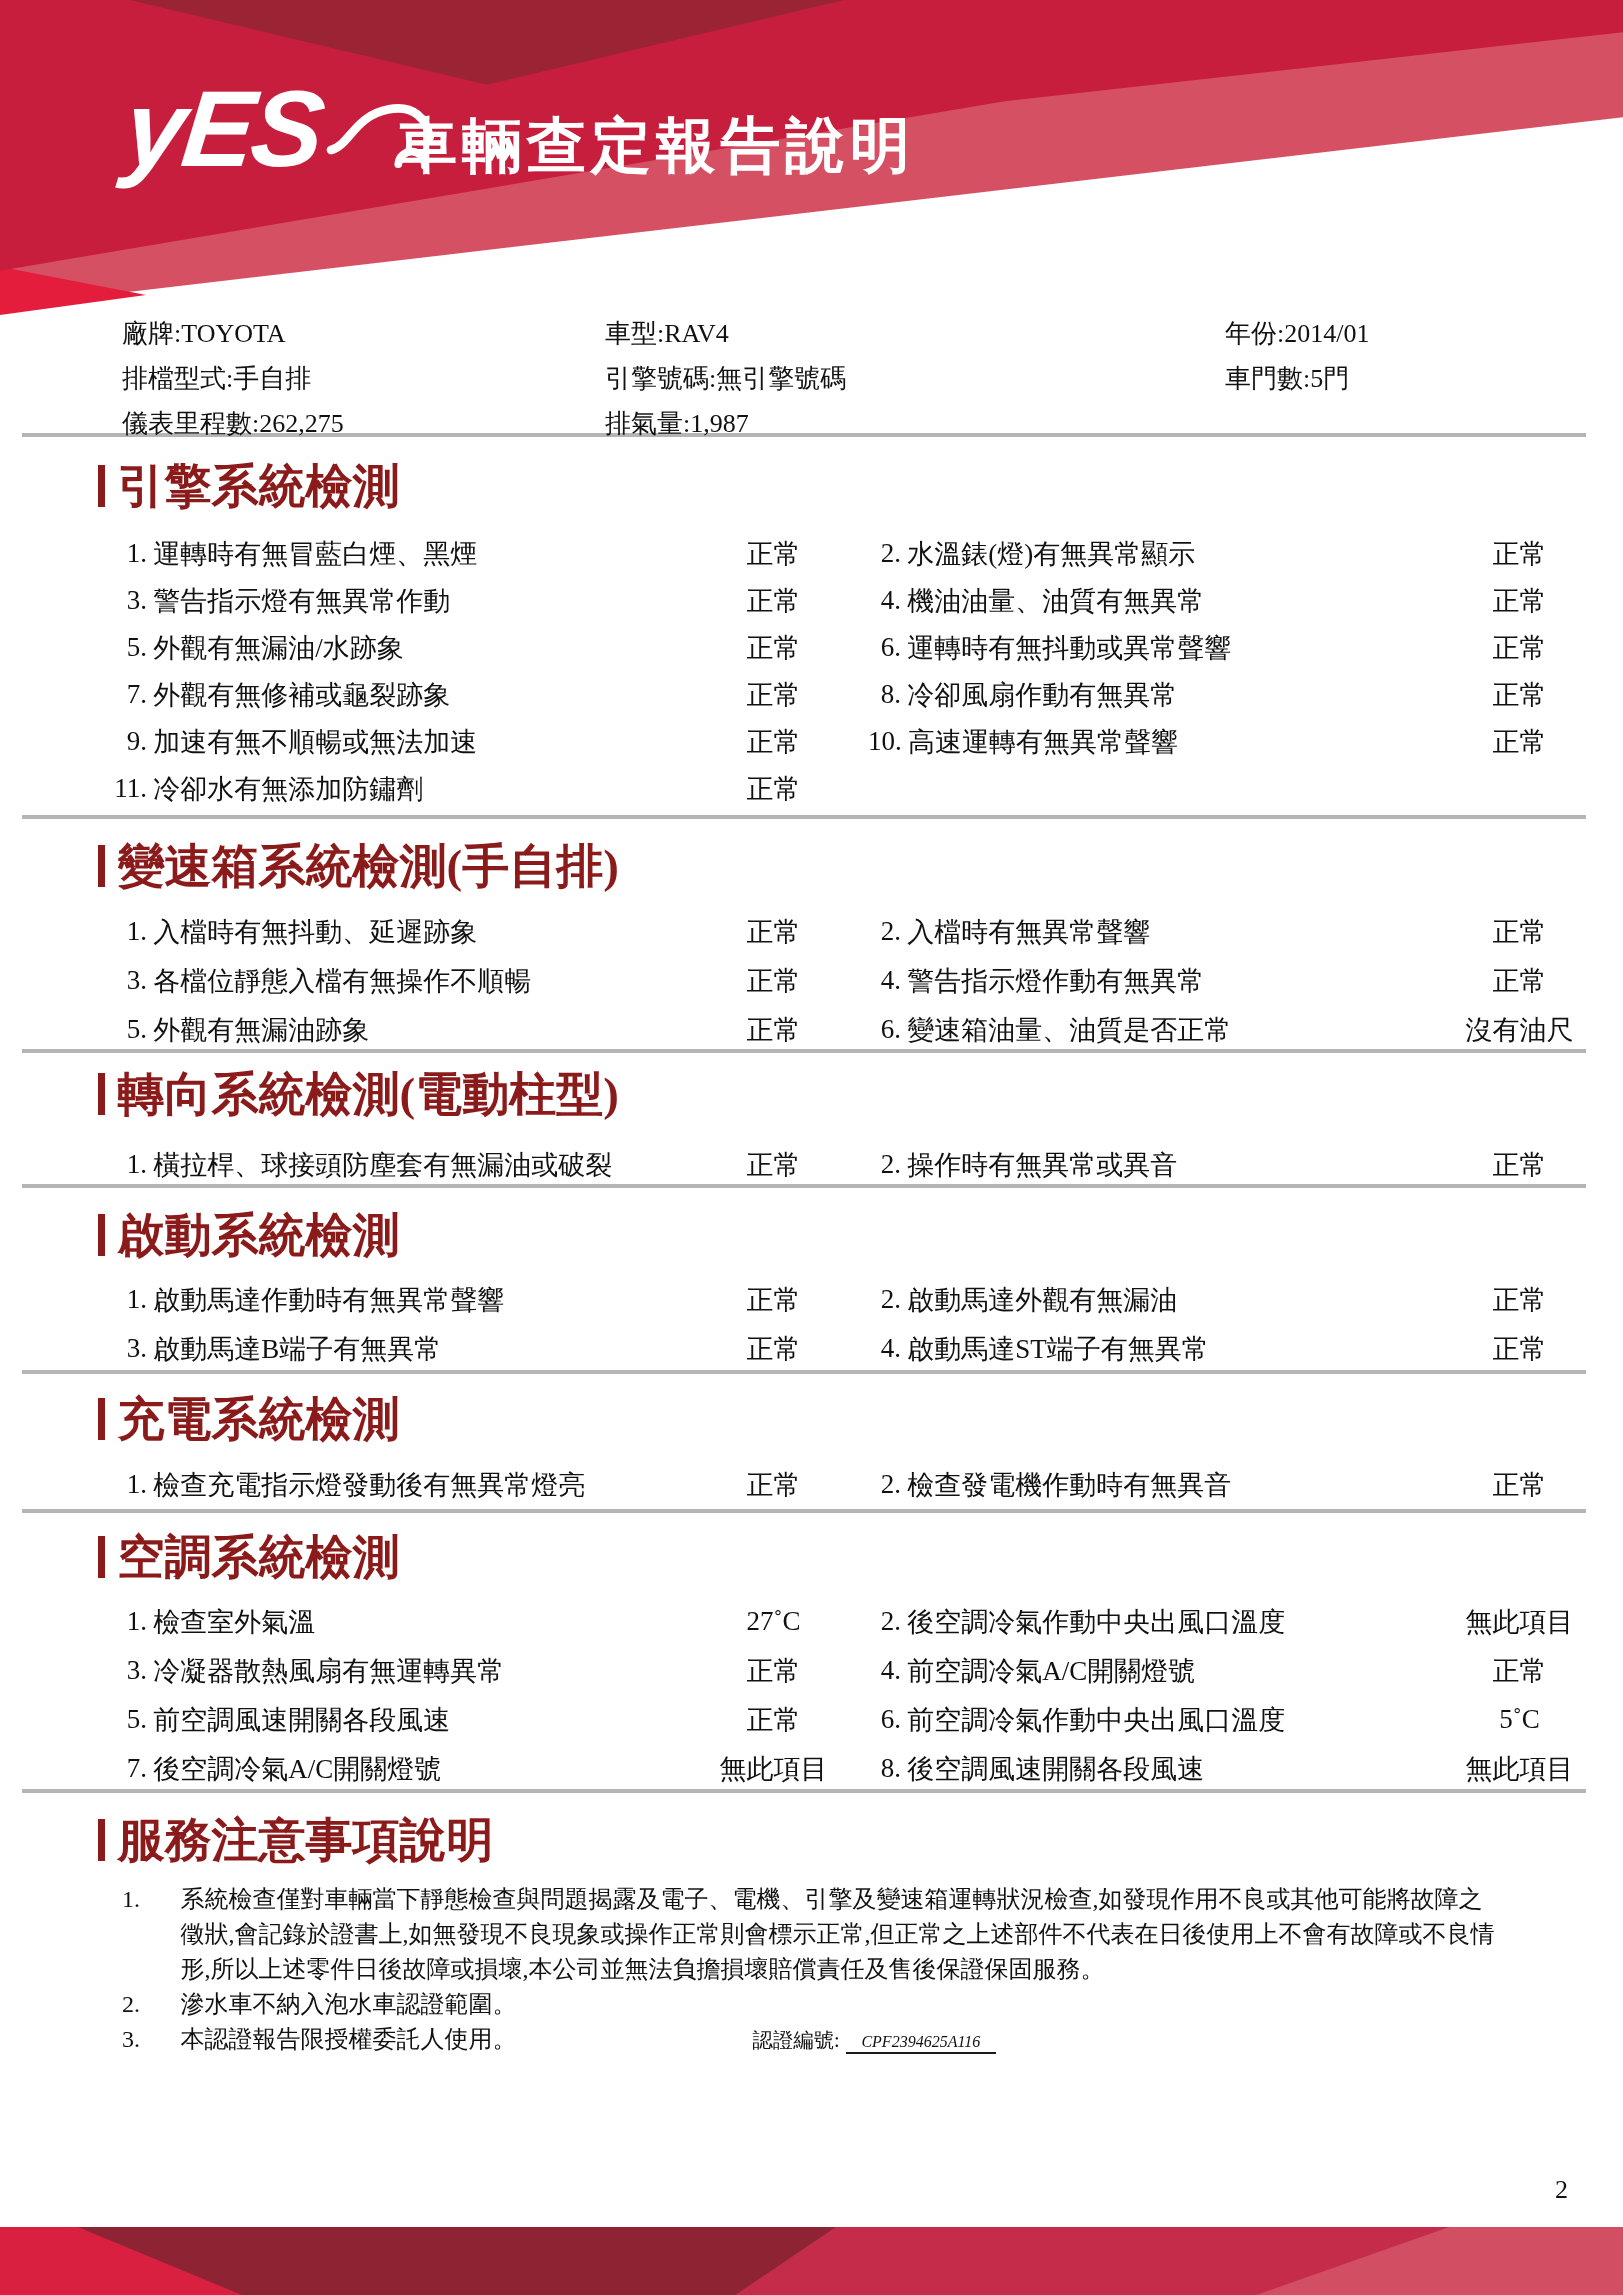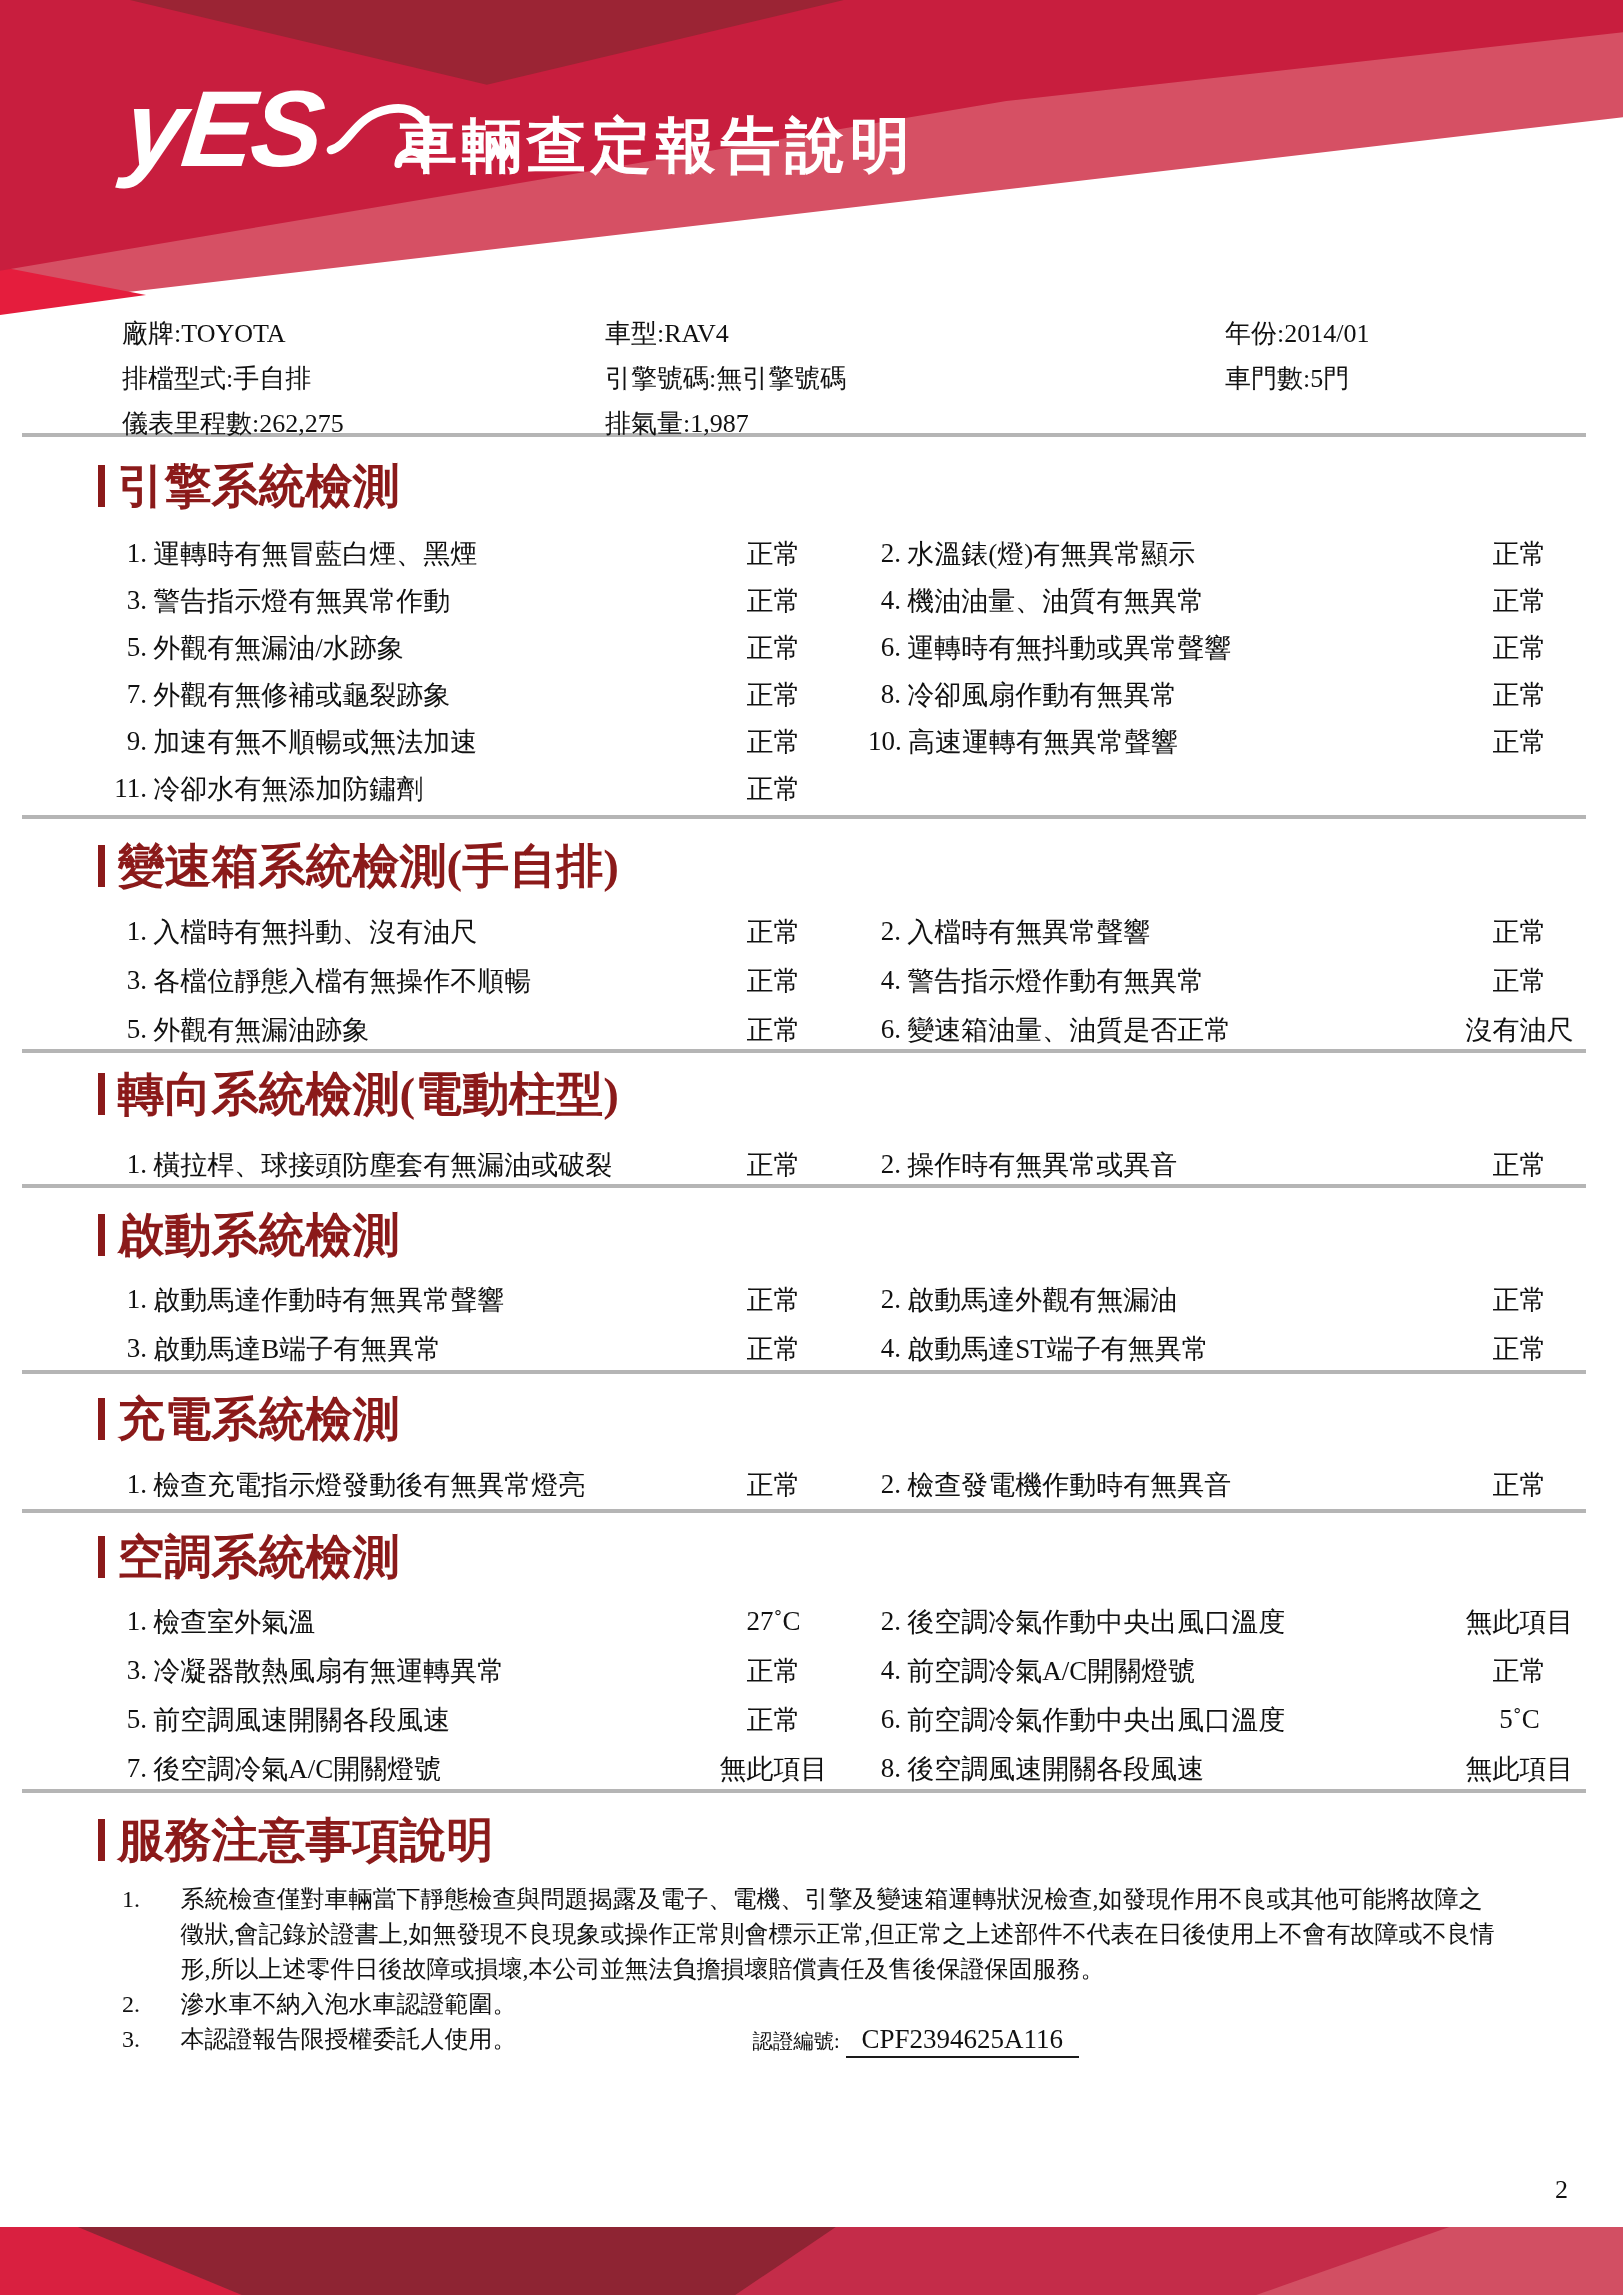--- a/index.html
+++ b/index.html
@@ -51,21 +51,21 @@
   .item .no{flex:0 0 33px;text-align:right;margin-right:6.3px;}
   .item .lbl{flex:1 1 auto;overflow:hidden;}
   .item .res{flex:0 0 181px;text-align:center;}
   
   .notes{position:absolute;left:122px;top:1882px;width:1476px;font-size:24px;line-height:35px;}
   .note{display:flex;align-items:flex-start;}
   .note-no{flex:0 0 31px;margin-right:27.5px;}
   .note-text{max-width:1319px;}
   .cert{margin-left:236px;white-space:nowrap;}
   .cert-label{font-size:20.4px;}
-  .cert-number{font-size:27px;border-bottom:2.4px solid #1a1a1a;padding:0 15.7px 1.6px 15.7px;}
+  .cert-number{font-size:16px;border-bottom:2.4px solid #1a1a1a;padding:0 15.7px 1.6px 15.7px;font-style:italic;}
   
   .page-number{position:absolute;top:2175px;right:55px;font-size:26px;z-index:5;}
   footer{position:absolute;left:0;bottom:0;width:1623px;height:68px;background:#c42c49;}
   footer .shape{position:absolute;top:0;left:0;width:100%;height:100%;}
   .f-bright{background:#d92040;clip-path:polygon(0 0,4.8% 0,14.9% 100%,0 100%);}
   .f-dark{background:#8e2433;clip-path:polygon(4.8% 0,51.5% 0,45.3% 100%,14.9% 100%);}
   .f-light{background:#d24f63;clip-path:polygon(89.3% 0,100% 0,100% 100%,77.4% 100%);}
 </style>
 </head>
 <body>
@@ -186,21 +186,21 @@
         <span class="no">11.</span>
         <span class="lbl">冷卻水有無添加防鏽劑</span>
         <span class="res">正常</span>
       </div>
   </div>
 
   <h2 class="sec-title" style="top:845px">變速箱系統檢測(手自排)</h2>
   <div class="items" style="top:907px">
     <div class="item">
         <span class="no">1.</span>
-        <span class="lbl">入檔時有無抖動、沒有油尺</span>
+        <span class="lbl">入檔時有無抖動、延遲跡象</span>
         <span class="res">正常</span>
       </div>
     <div class="item">
         <span class="no">2.</span>
         <span class="lbl">入檔時有無異常聲響</span>
         <span class="res">正常</span>
       </div>
     <div class="item">
         <span class="no">3.</span>
         <span class="lbl">各檔位靜態入檔有無操作不順暢</span>

